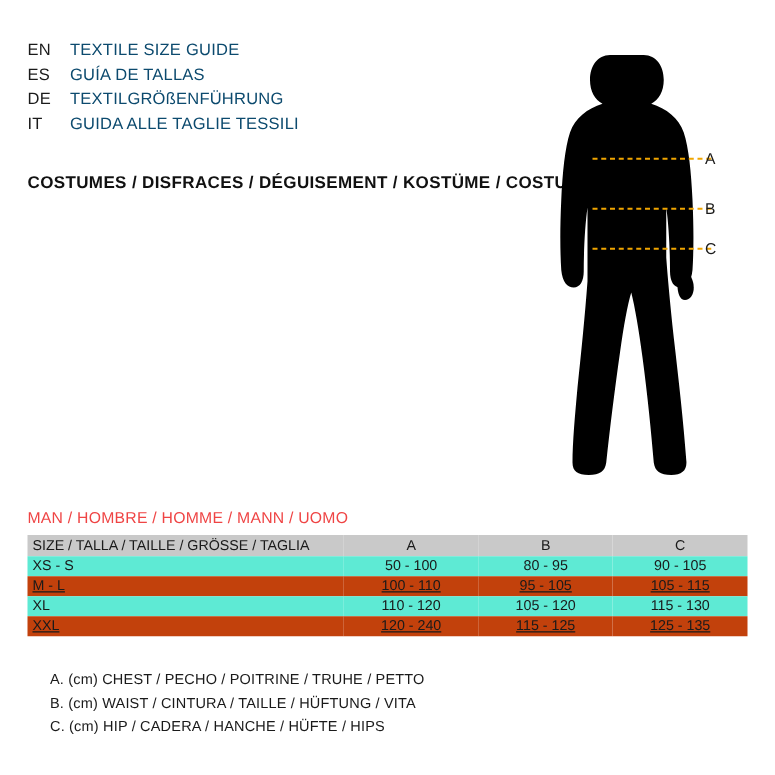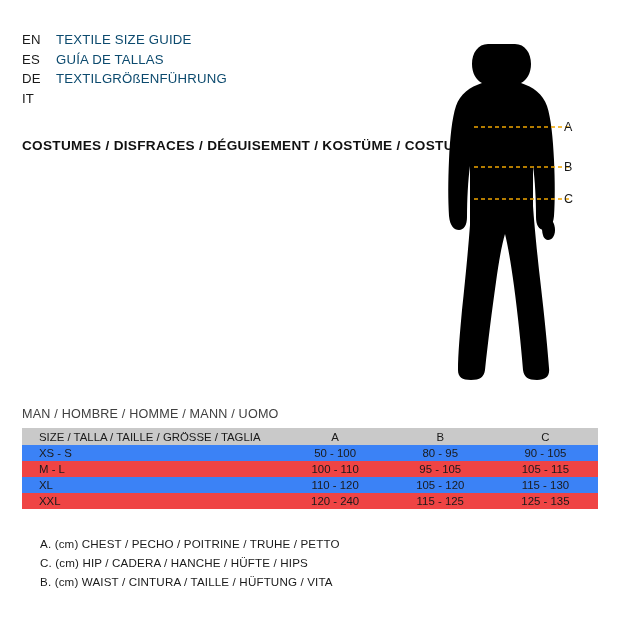--- a/index.html
+++ b/index.html
@@ -73,21 +73,21 @@
   .marker-a { left: 134px; top: 100px; }
   .marker-b { left: 134px; top: 140px; }
   .marker-c { left: 134px; top: 172px; }
 
   
   .man-title {
     position: absolute;
     left: 22px;
     top: 407px;
     font-size: 12.6px;
-    color: #404040;
+    color: #ef4444;
     letter-spacing: 0.2px;
   }
   table.size-table {
     position: absolute;
     left: 22px;
     top: 428px;
     width: 576px;
     border-collapse: collapse;
     font-size: 11.4px;
     color: #1a1a1a;
@@ -101,33 +101,34 @@
   }
   table.size-table thead tr {
     background: #c9c9c9;
   }
   table.size-table thead th {
     height: 17px;
   }
   table.size-table th.col-label,
   table.size-table td.col-label {
     text-align: left;
-    padding-left: 17px;
+    padding-left: 4px;
     width: 250px;
   }
   table.size-table th.col-m,
   table.size-table td.col-m {
     text-align: center;
     width: 108px;
   }
   table.size-table tbody tr.odd {
-    background: #3b82f6;
+    background: #5eead4;
   }
   table.size-table tbody tr.even {
-    background: #ef4444;
+    background: #c2410c;
+    text-decoration: underline;
   }
 
   
   .legend {
     position: absolute;
     left: 40px;
     top: 534px;
     font-size: 11.6px;
     line-height: 19px;
     color: #1a1a1a;
@@ -147,20 +148,21 @@
     <div class="lang-row">
       <span class="lang-code">ES</span>
       <span class="lang-text">GUÍA DE TALLAS</span>
     </div>
     <div class="lang-row">
       <span class="lang-code">DE</span>
       <span class="lang-text">TEXTILGRÖßENFÜHRUNG</span>
     </div>
     <div class="lang-row">
       <span class="lang-code">IT</span>
+      <span class="lang-text">GUIDA ALLE TAGLIE TESSILI</span>
     </div>
   </div>
 
   <div class="costumes-line">COSTUMES / DISFRACES / DÉGUISEMENT / KOSTÜME / COSTUMI</div>
 
   <div class="figure-wrap">
     <svg class="figure-svg" width="180" height="370" viewBox="0 0 180 370">
 
       <path fill="#000000" d="
         M58,24
@@ -242,17 +244,17 @@
         <td class="col-label">XXL</td>
         <td class="col-m">120 - 240</td>
         <td class="col-m">115 - 125</td>
         <td class="col-m">125 - 135</td>
       </tr>
     </tbody>
   </table>
 
   <div class="legend">
     <div>A. (cm) CHEST / PECHO / POITRINE / TRUHE / PETTO</div>
+    <div>B. (cm) WAIST / CINTURA / TAILLE / HÜFTUNG / VITA</div>
     <div>C. (cm) HIP / CADERA / HANCHE / HÜFTE / HIPS</div>
-    <div>B. (cm) WAIST / CINTURA / TAILLE / HÜFTUNG / VITA</div>
   </div>
 
 </div>
 
 </body></html>

